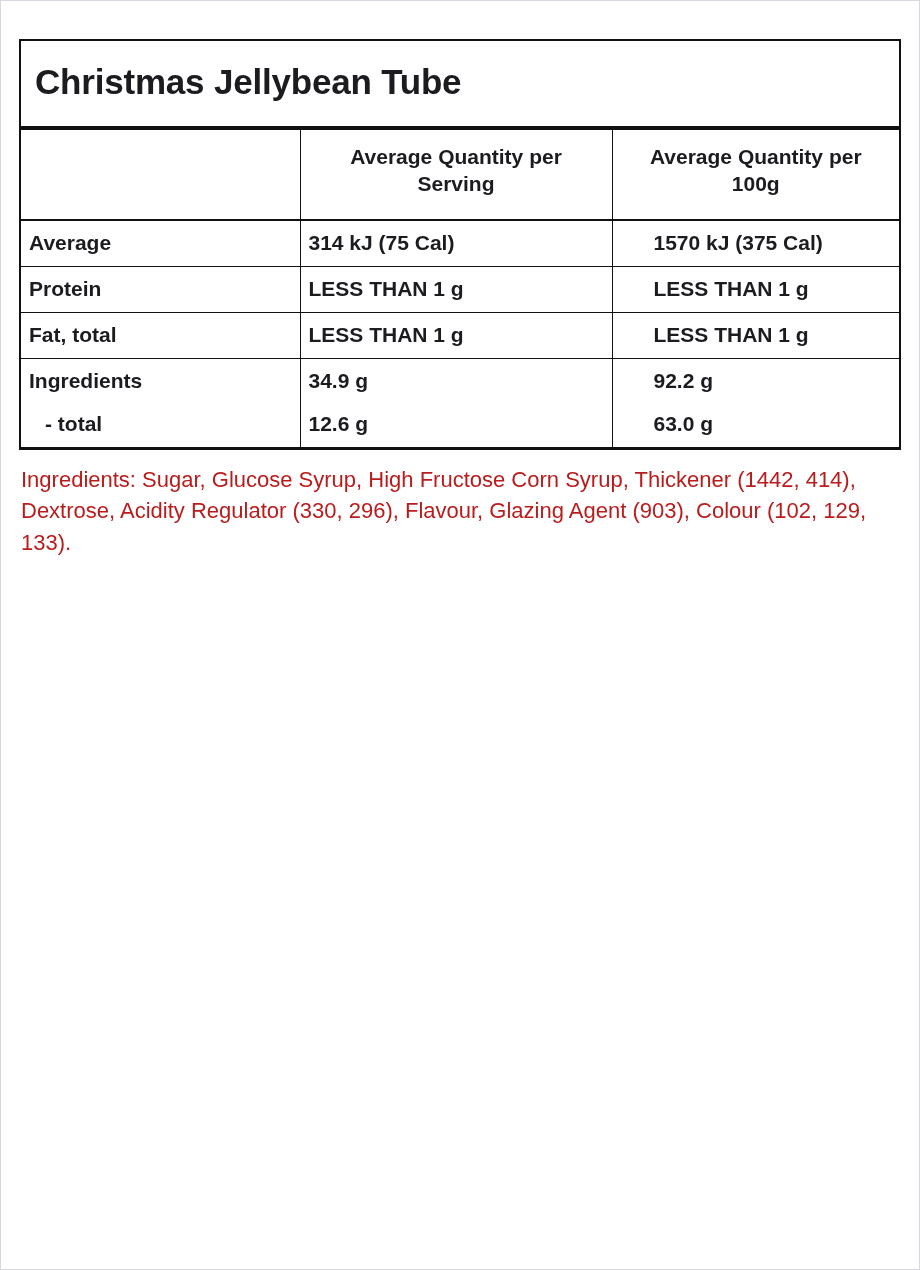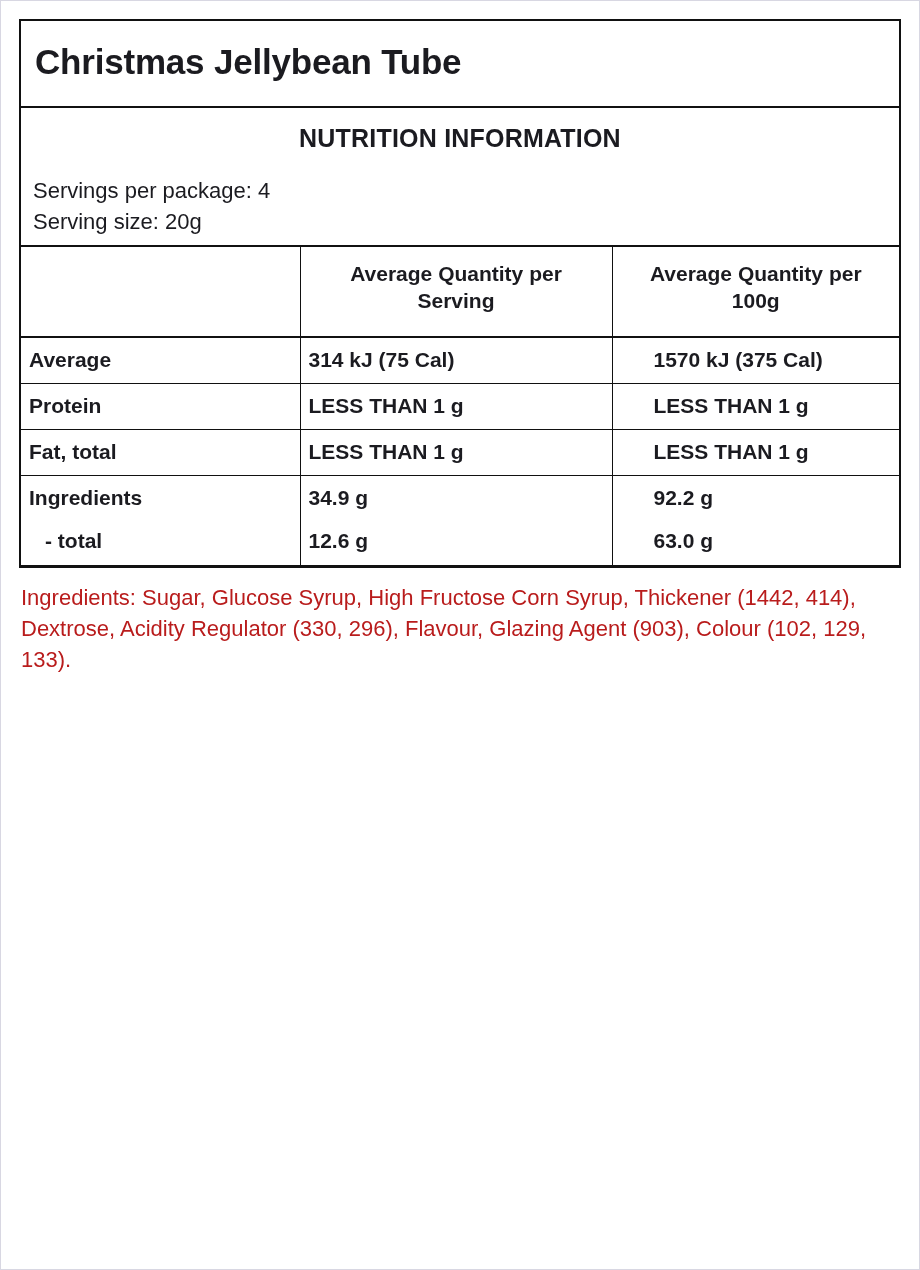--- a/index.html
+++ b/index.html
@@ -25,20 +25,21 @@
     background: #ffffff;
     padding: 18px 18px 0 18px;
   }
 
   
   .label-box {
     box-sizing: border-box;
     width: 882px;
     border: 2px solid #111111;
     background: #ffffff;
+    margin-top: 20px;
   }
 
   
   .title-band {
     box-sizing: border-box;
     border-bottom: 2px solid #111111;
     padding: 22px 14px 24px 14px;
   }
   .product-title {
     font-size: 35px;
@@ -142,25 +143,20 @@
 <body>
 
 <div class="page-canvas">
 
   <div class="label-box">
 
     <div class="title-band">
       <h1 class="product-title">Christmas Jellybean Tube</h1>
     </div>
 
-    <div class="info-band">
-      <div class="nutrition-heading">NUTRITION INFORMATION</div>
-      <div class="servings-line">Servings per package: 4</div>
-      <div class="servings-line">Serving size: 20g</div>
-    </div>
 
     <table class="nutrition-table">
       <colgroup>
         <col class="c-nutrient">
         <col class="c-serving">
         <col class="c-hundred">
       </colgroup>
       <thead>
         <tr>
           <th class="blank-head"></th>

